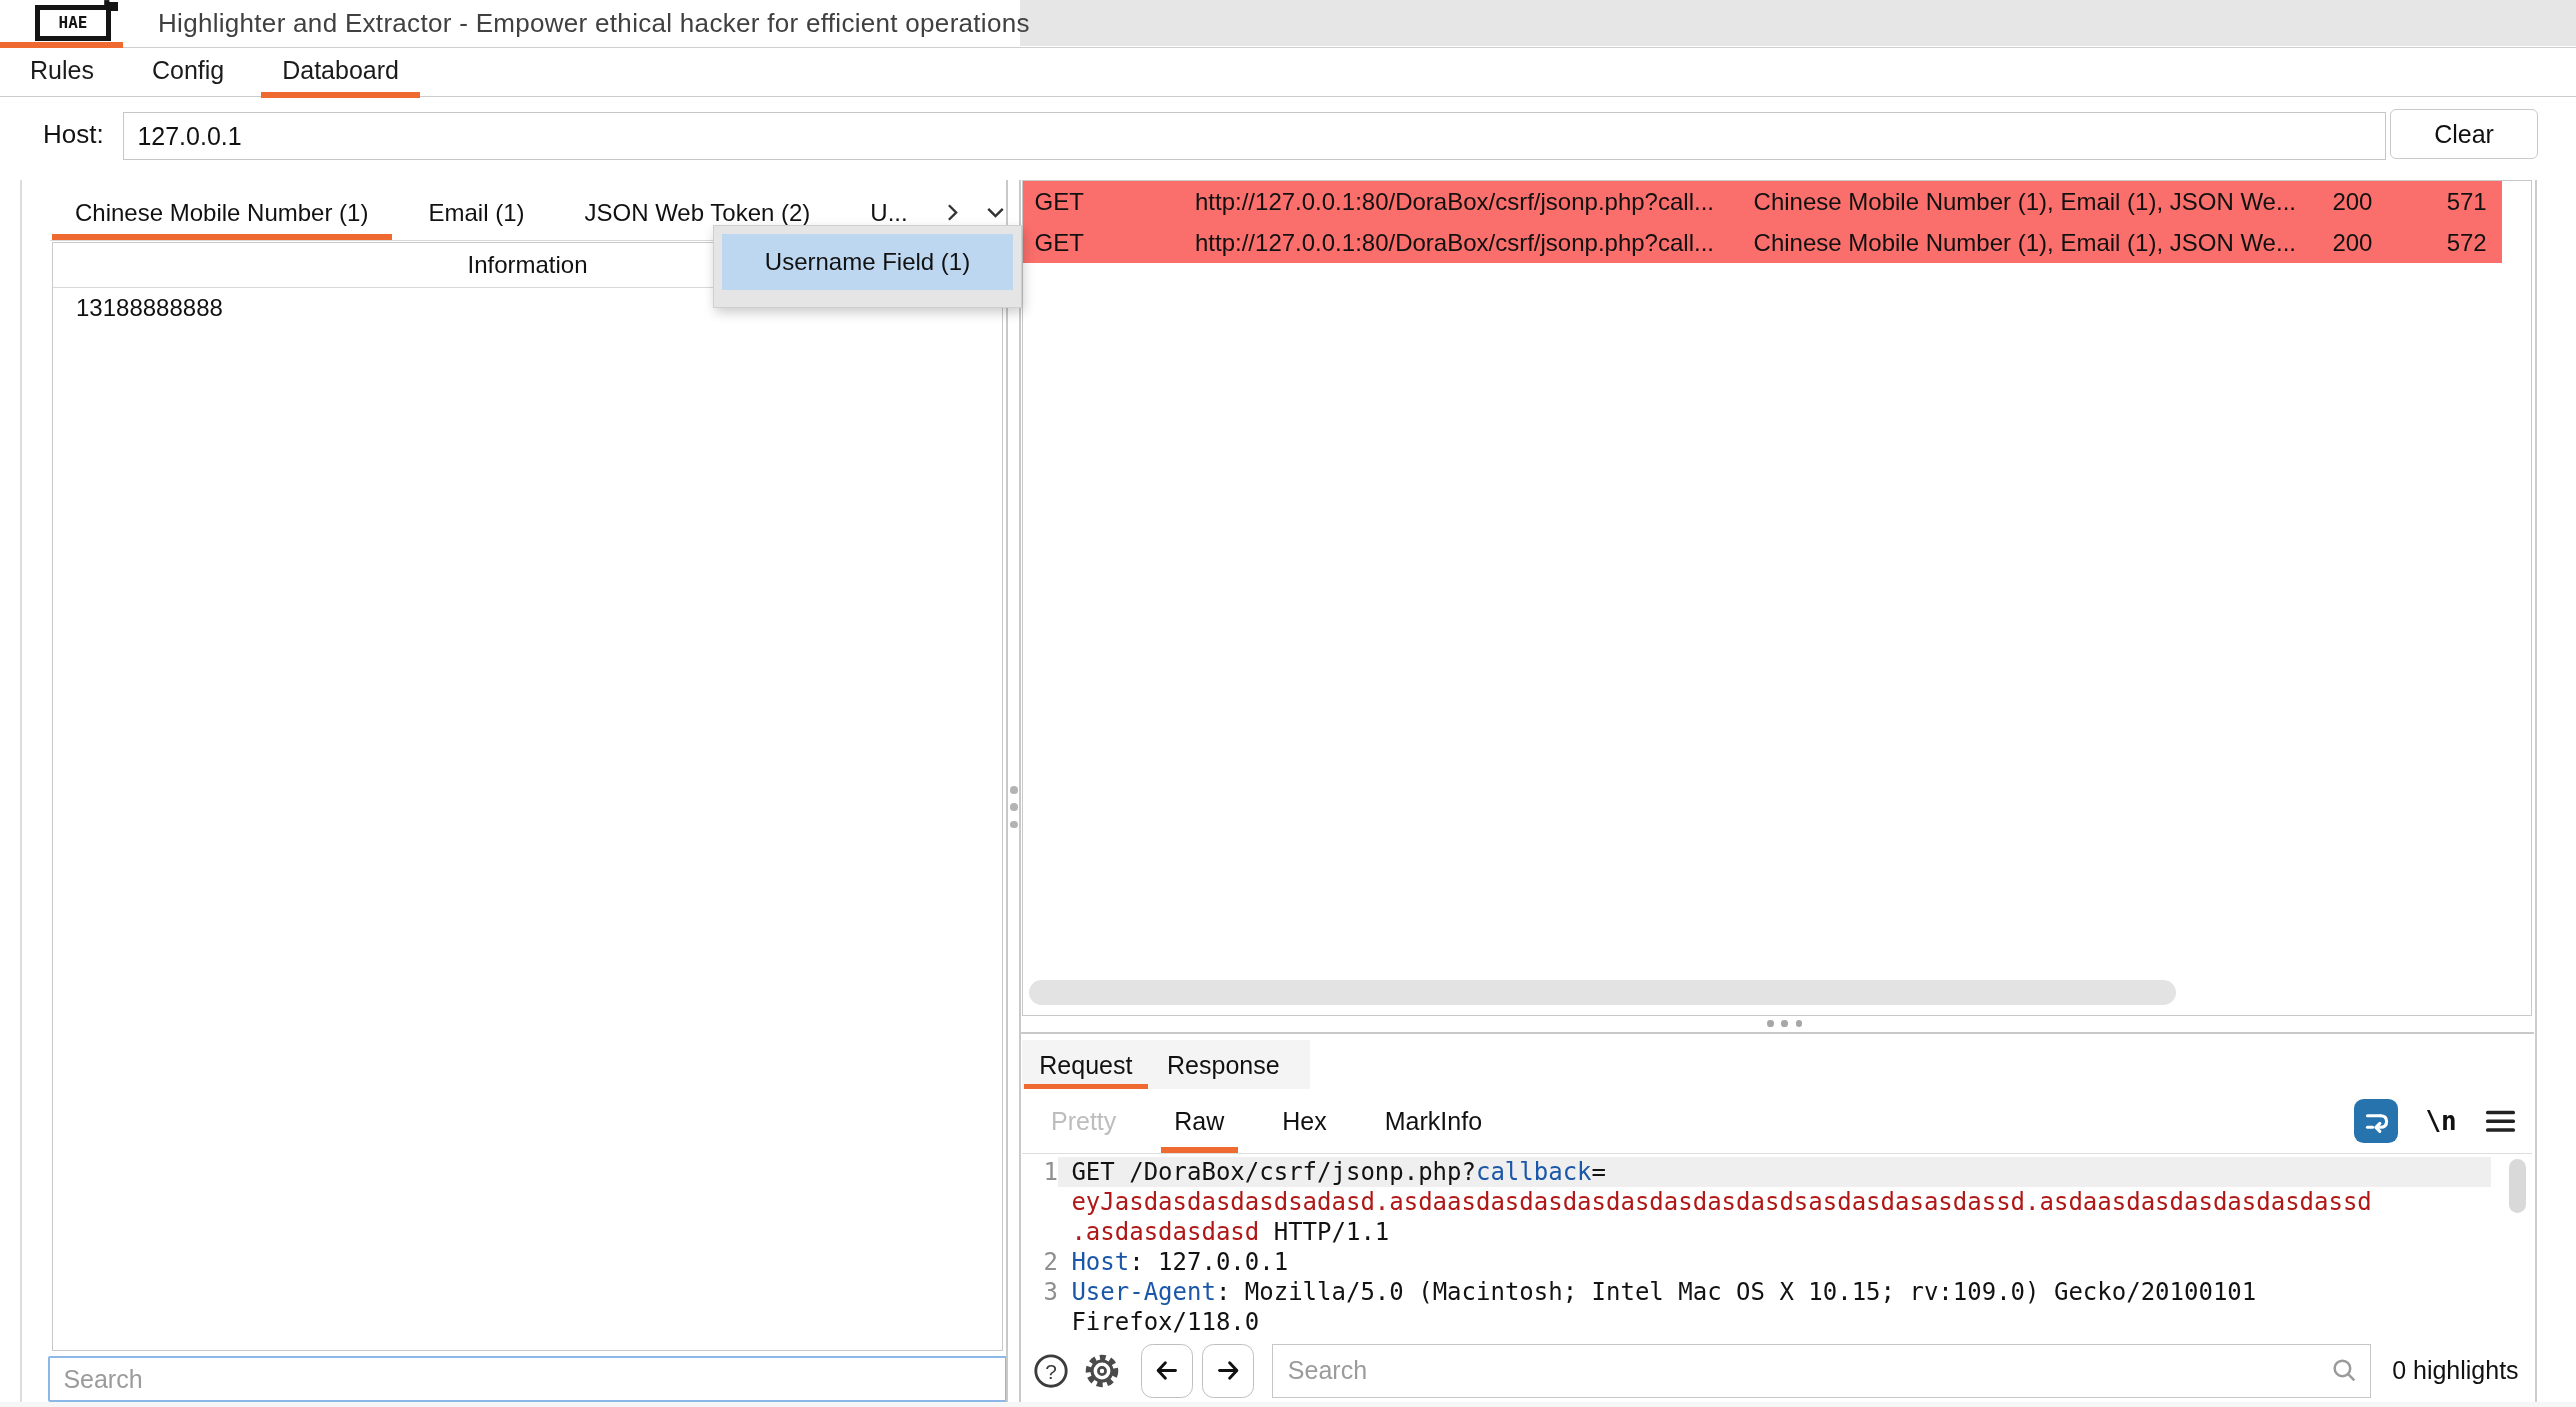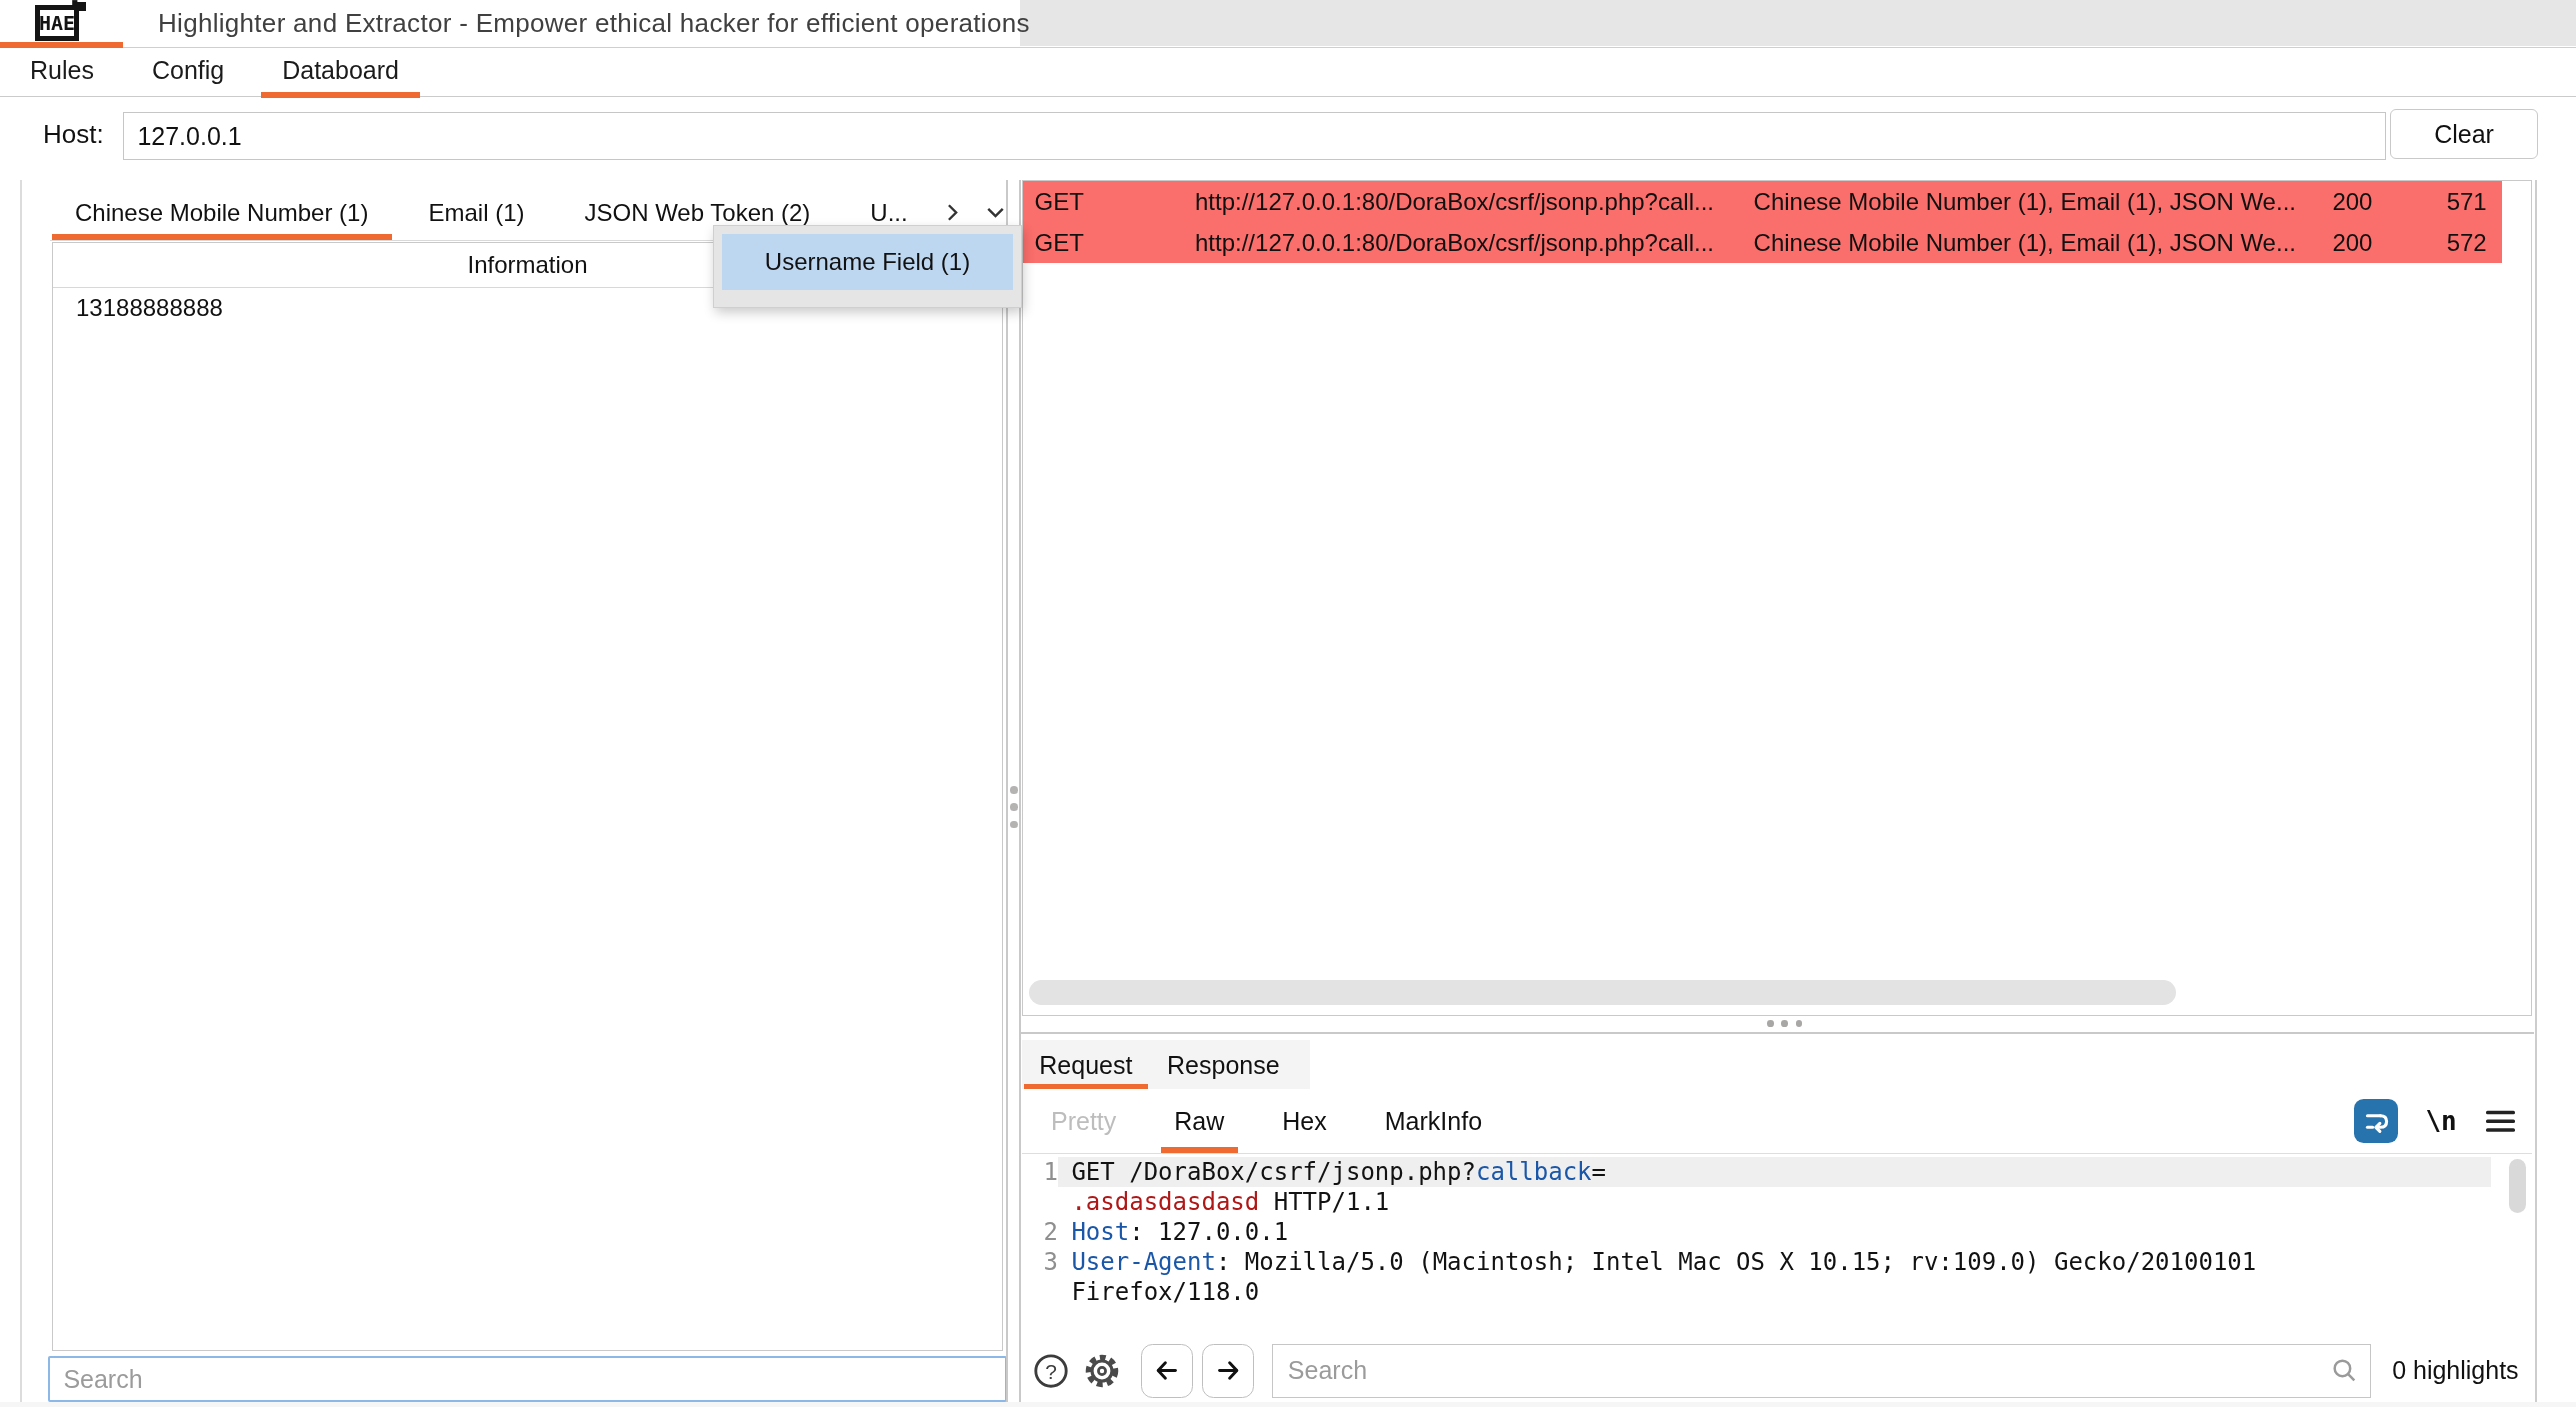--- a/index.html
+++ b/index.html
@@ -4,23 +4,23 @@
 <style>
   html,body{margin:0;padding:0;background:#fff;}
   .screen{position:relative;width:2576px;height:1408px;background:#fff;overflow:hidden;
           font-family:"Liberation Sans",sans-serif;color:#111;}
   
   .titlebar{position:absolute;left:0;top:0;right:0;height:48px;background:#fff;
             border-bottom:1.9px solid #cfcfcf;box-sizing:border-box;}
   .title-rest{position:absolute;left:1020px;right:0;top:0;height:46px;background:#e6e6e6;}
   .hae-tab{position:absolute;left:0;top:0;width:123px;height:46px;background:#fff;}
   .hae-underline{position:absolute;left:0;top:42px;width:123px;height:5.8px;background:var(--accent);z-index:3;}
-  .hae-logo{position:absolute;left:35px;top:4.8px;width:44px;height:36px;background:#fff;border:5.8px solid #141414;
+  .hae-logo{position:absolute;left:35px;top:4.8px;width:76px;height:36px;background:#fff;border:5.8px solid #141414;
             box-sizing:border-box;display:flex;align-items:center;justify-content:center;
-            font-family:"DejaVu Sans Mono",monospace;font-weight:bold;font-size:20px;letter-spacing:0;color:#141414;}
+            font-family:"DejaVu Sans Mono",monospace;font-weight:bold;font-size:16px;letter-spacing:0;color:#141414;}
   .hae-logo::after{content:"";position:absolute;right:-11.5px;top:-7.7px;width:8.6px;height:8.6px;background:#141414;
             box-shadow:-6.7px -3.8px 0 -1.9px #141414;}
   .ext-title{position:absolute;left:158px;top:0;height:62px;line-height:46px;font-size:26px;color:#404040;letter-spacing:0.3px;}
   
   .main-tab-bar{position:absolute;left:0;top:48px;right:0;height:49px;background:#fff;
                 border-bottom:1.9px solid #cbcbcb;box-sizing:border-box;display:flex;padding-left:1px;}
   .mtab{padding:0 29px;line-height:45px;font-size:25px;color:#1b1b1b;position:relative;}
   .mtab.sel::after{content:"";position:absolute;left:7.7px;right:7.7px;bottom:-1.9px;height:5.8px;background:var(--accent);}
   
   .host-label{position:absolute;left:43px;top:107px;height:54px;line-height:54px;font-size:26px;}
@@ -233,20 +233,24 @@
     </div>
   </div>
   <div class="editor">
     <div id="editor-rows">
         <div class="erow sel">
           <span class="egut">1</span>
           <span class="econtent"><span class="tok-plain">GET /DoraBox/csrf/jsonp.php?</span><span class="tok-param">callback</span><span class="tok-plain">=</span></span>
         </div>
         <div class="erow">
           <span class="egut"></span>
+          <span class="econtent"><span class="tok-value">eyJasdasdasdasdsadasd.asdaasdasdasdasdasdasdasdasdsasdasdasasdassd.asdaasdasdasdasdasdassd</span></span>
+        </div>
+        <div class="erow">
+          <span class="egut"></span>
           <span class="econtent"><span class="tok-value">.asdasdasdasd</span><span class="tok-plain"> HTTP/1.1</span></span>
         </div>
         <div class="erow">
           <span class="egut">2</span>
           <span class="econtent"><span class="tok-header">Host</span><span class="tok-plain">: 127.0.0.1</span></span>
         </div>
         <div class="erow">
           <span class="egut">3</span>
           <span class="econtent"><span class="tok-header">User-Agent</span><span class="tok-plain">: Mozilla/5.0 (Macintosh; Intel Mac OS X 10.15; rv:109.0) Gecko/20100101</span></span>
         </div>

